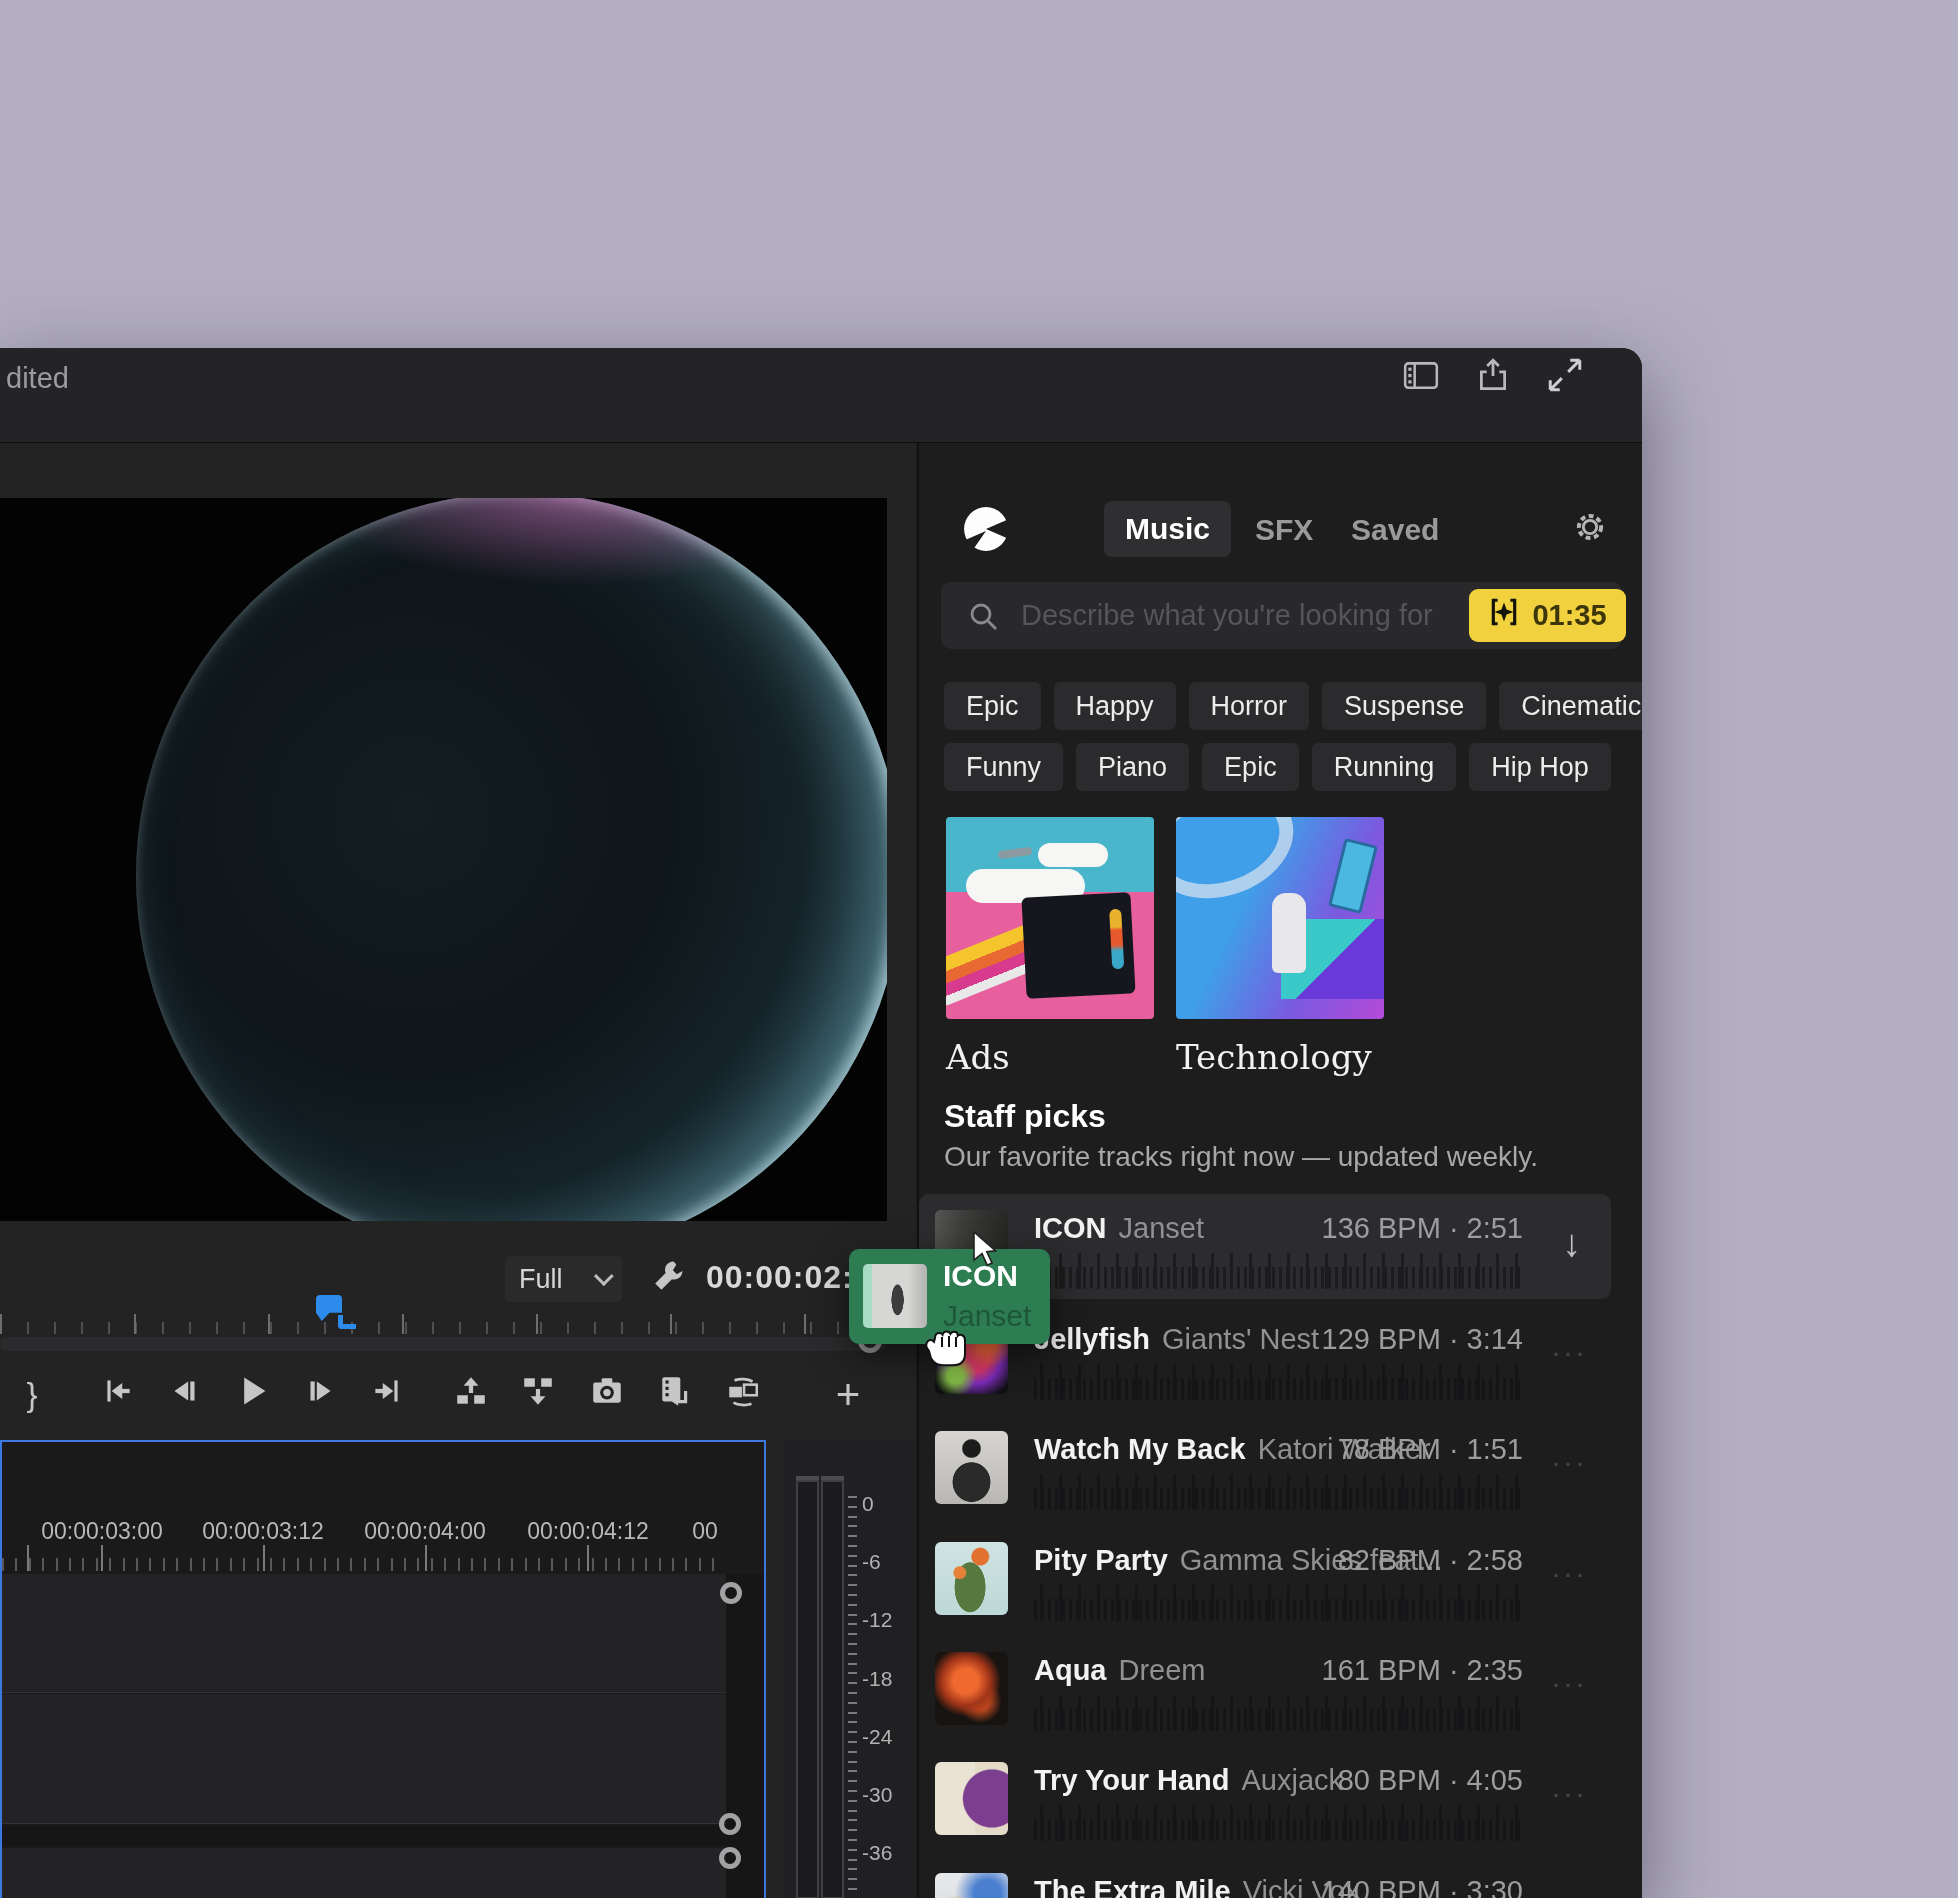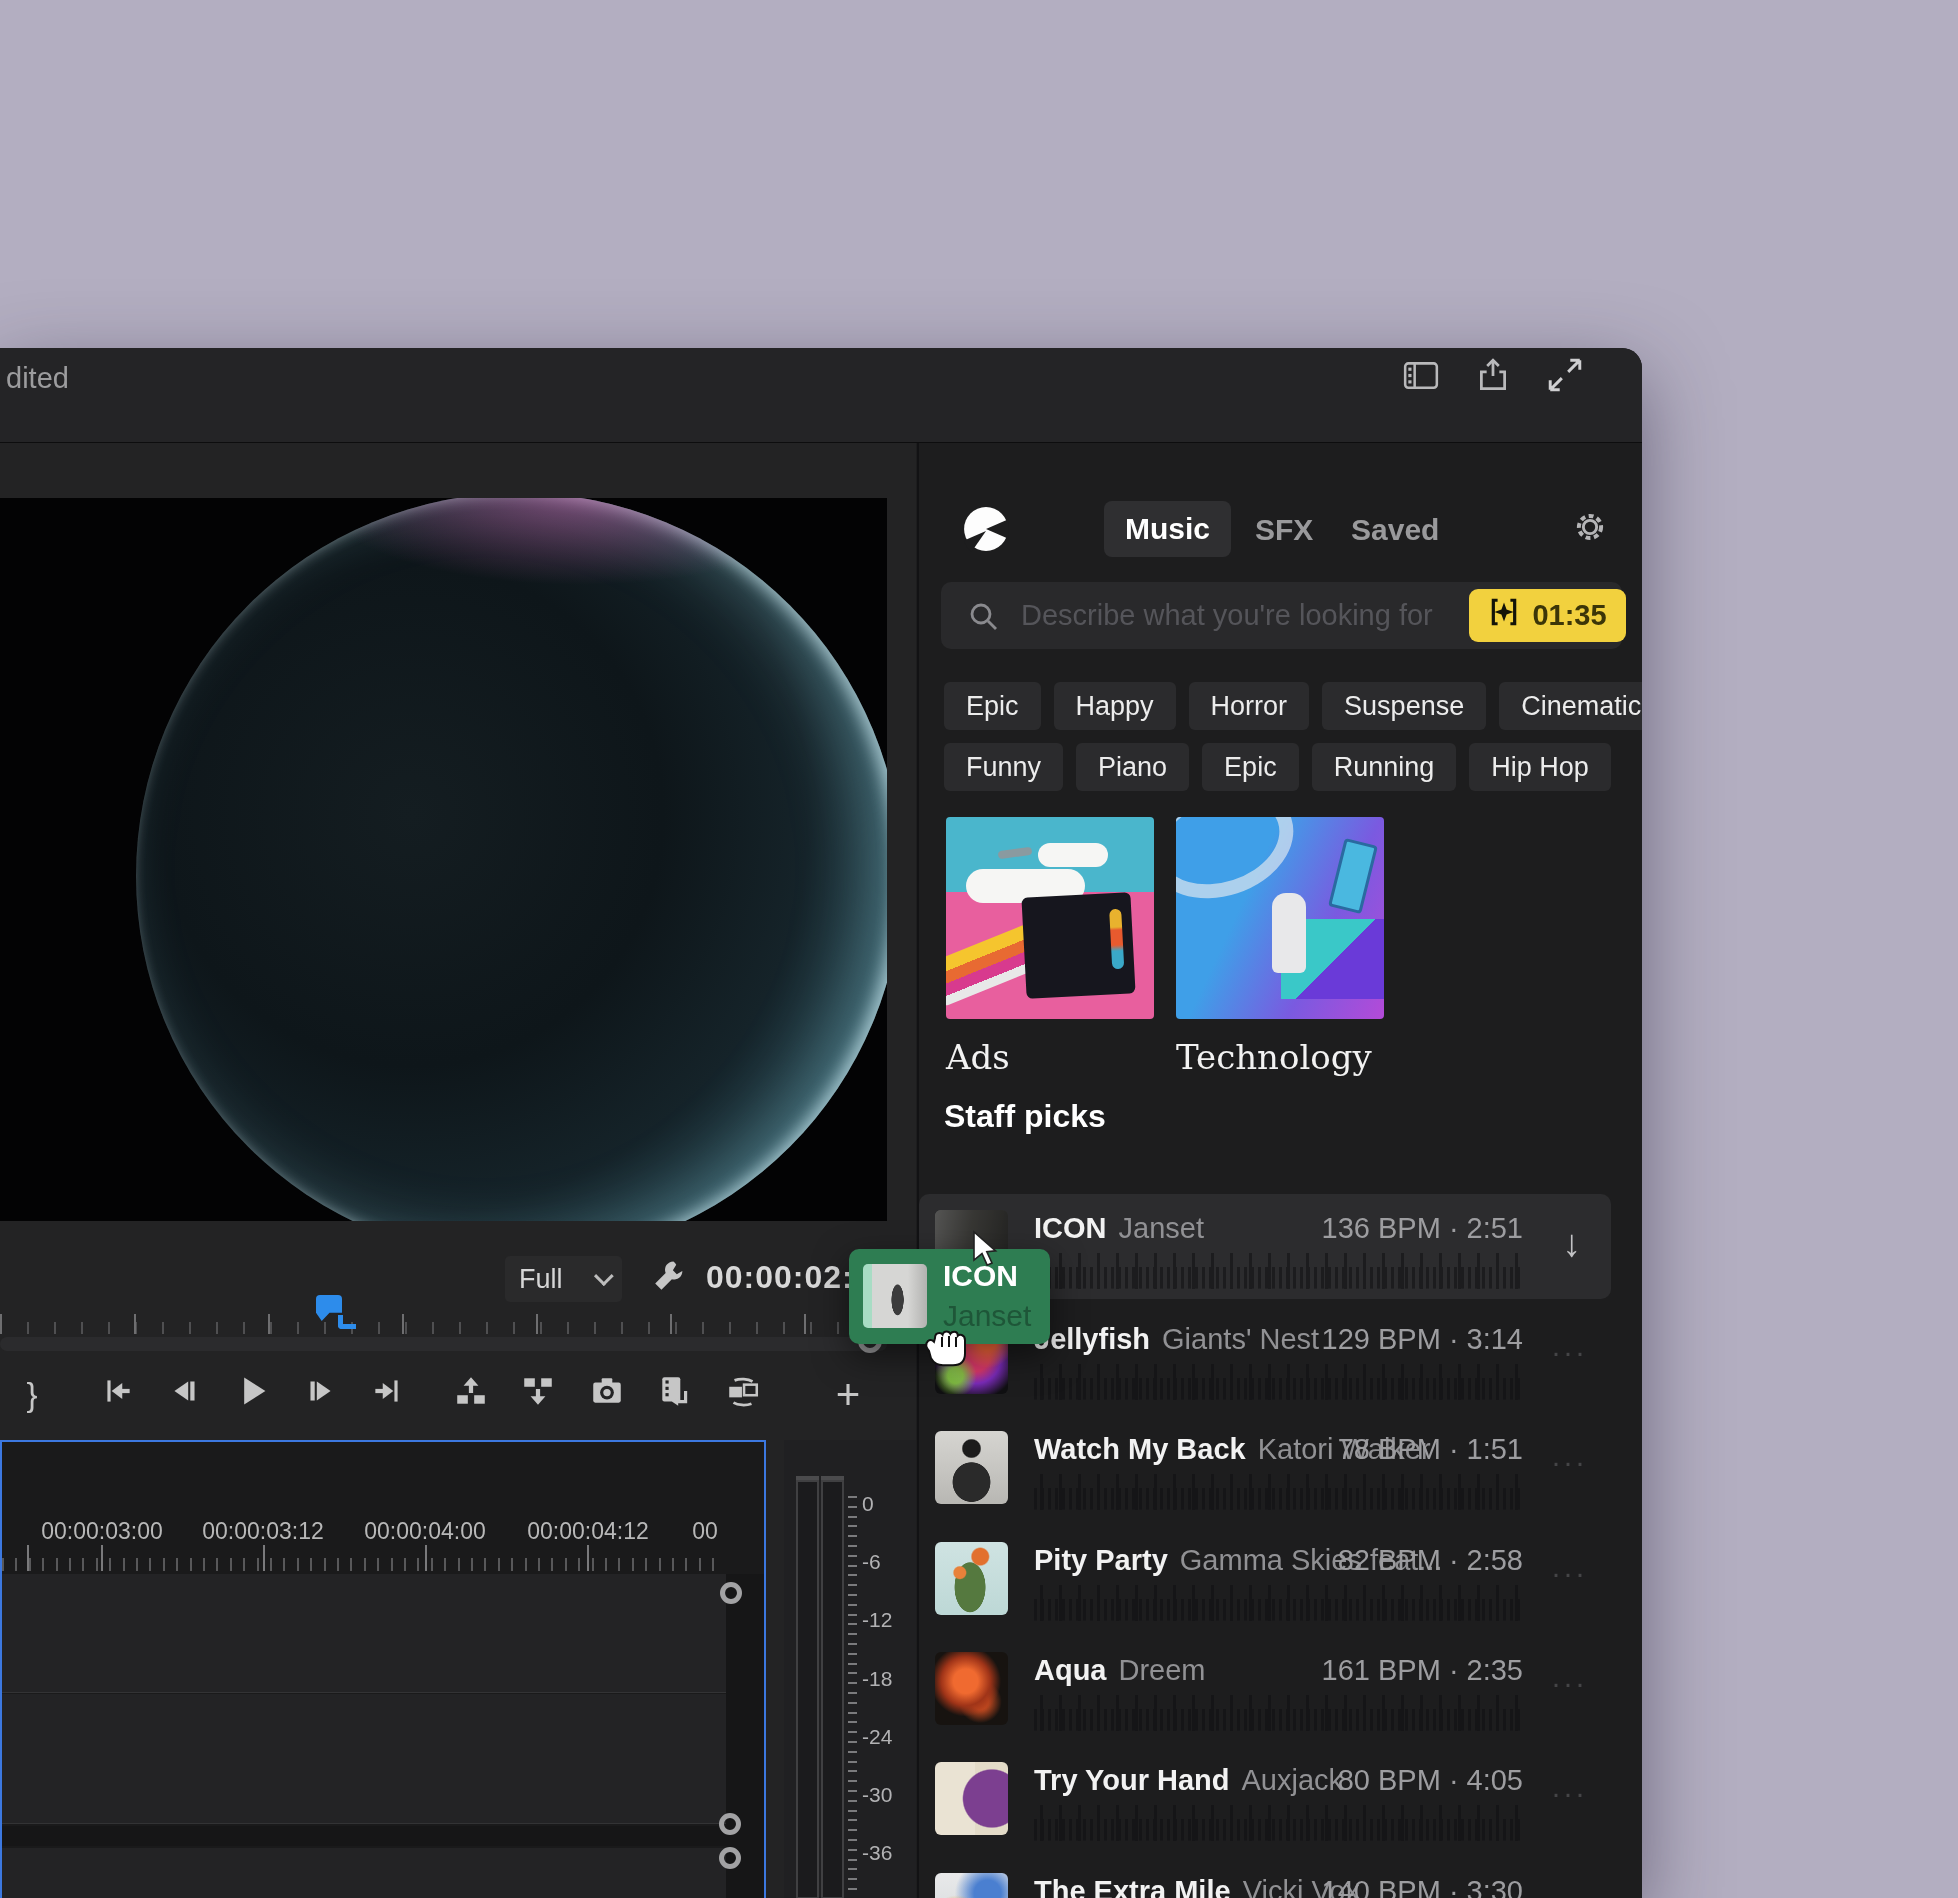--- a/index.html
+++ b/index.html
@@ -478,20 +478,21 @@
             <div class="ring"></div>
               <div class="techblock"></div>
             <div class="astro"></div>
               <div class="phone"></div>
           </div>
           <div class="card-label">Technology</div>
         </div>
       </div>
 
       <div class="staff-title">Staff picks</div>
+      <div class="staff-sub">Our favorite tracks right now — updated weekly.</div>
 
       <div class="track-row hl" style="top:751px">
         <div class="t-art art-icon dim"></div>
         <div class="t-line"><span class="t-title">ICON</span><span class="t-artist">Janset</span></div>
         <div class="t-meta"><span>136 BPM</span><span class="sep">·</span><span>2:51</span></div>
         <div class="wave"></div>
         <div class="t-dl">↓</div>
       </div>
 
       <div class="track-row" style="top:862px">

